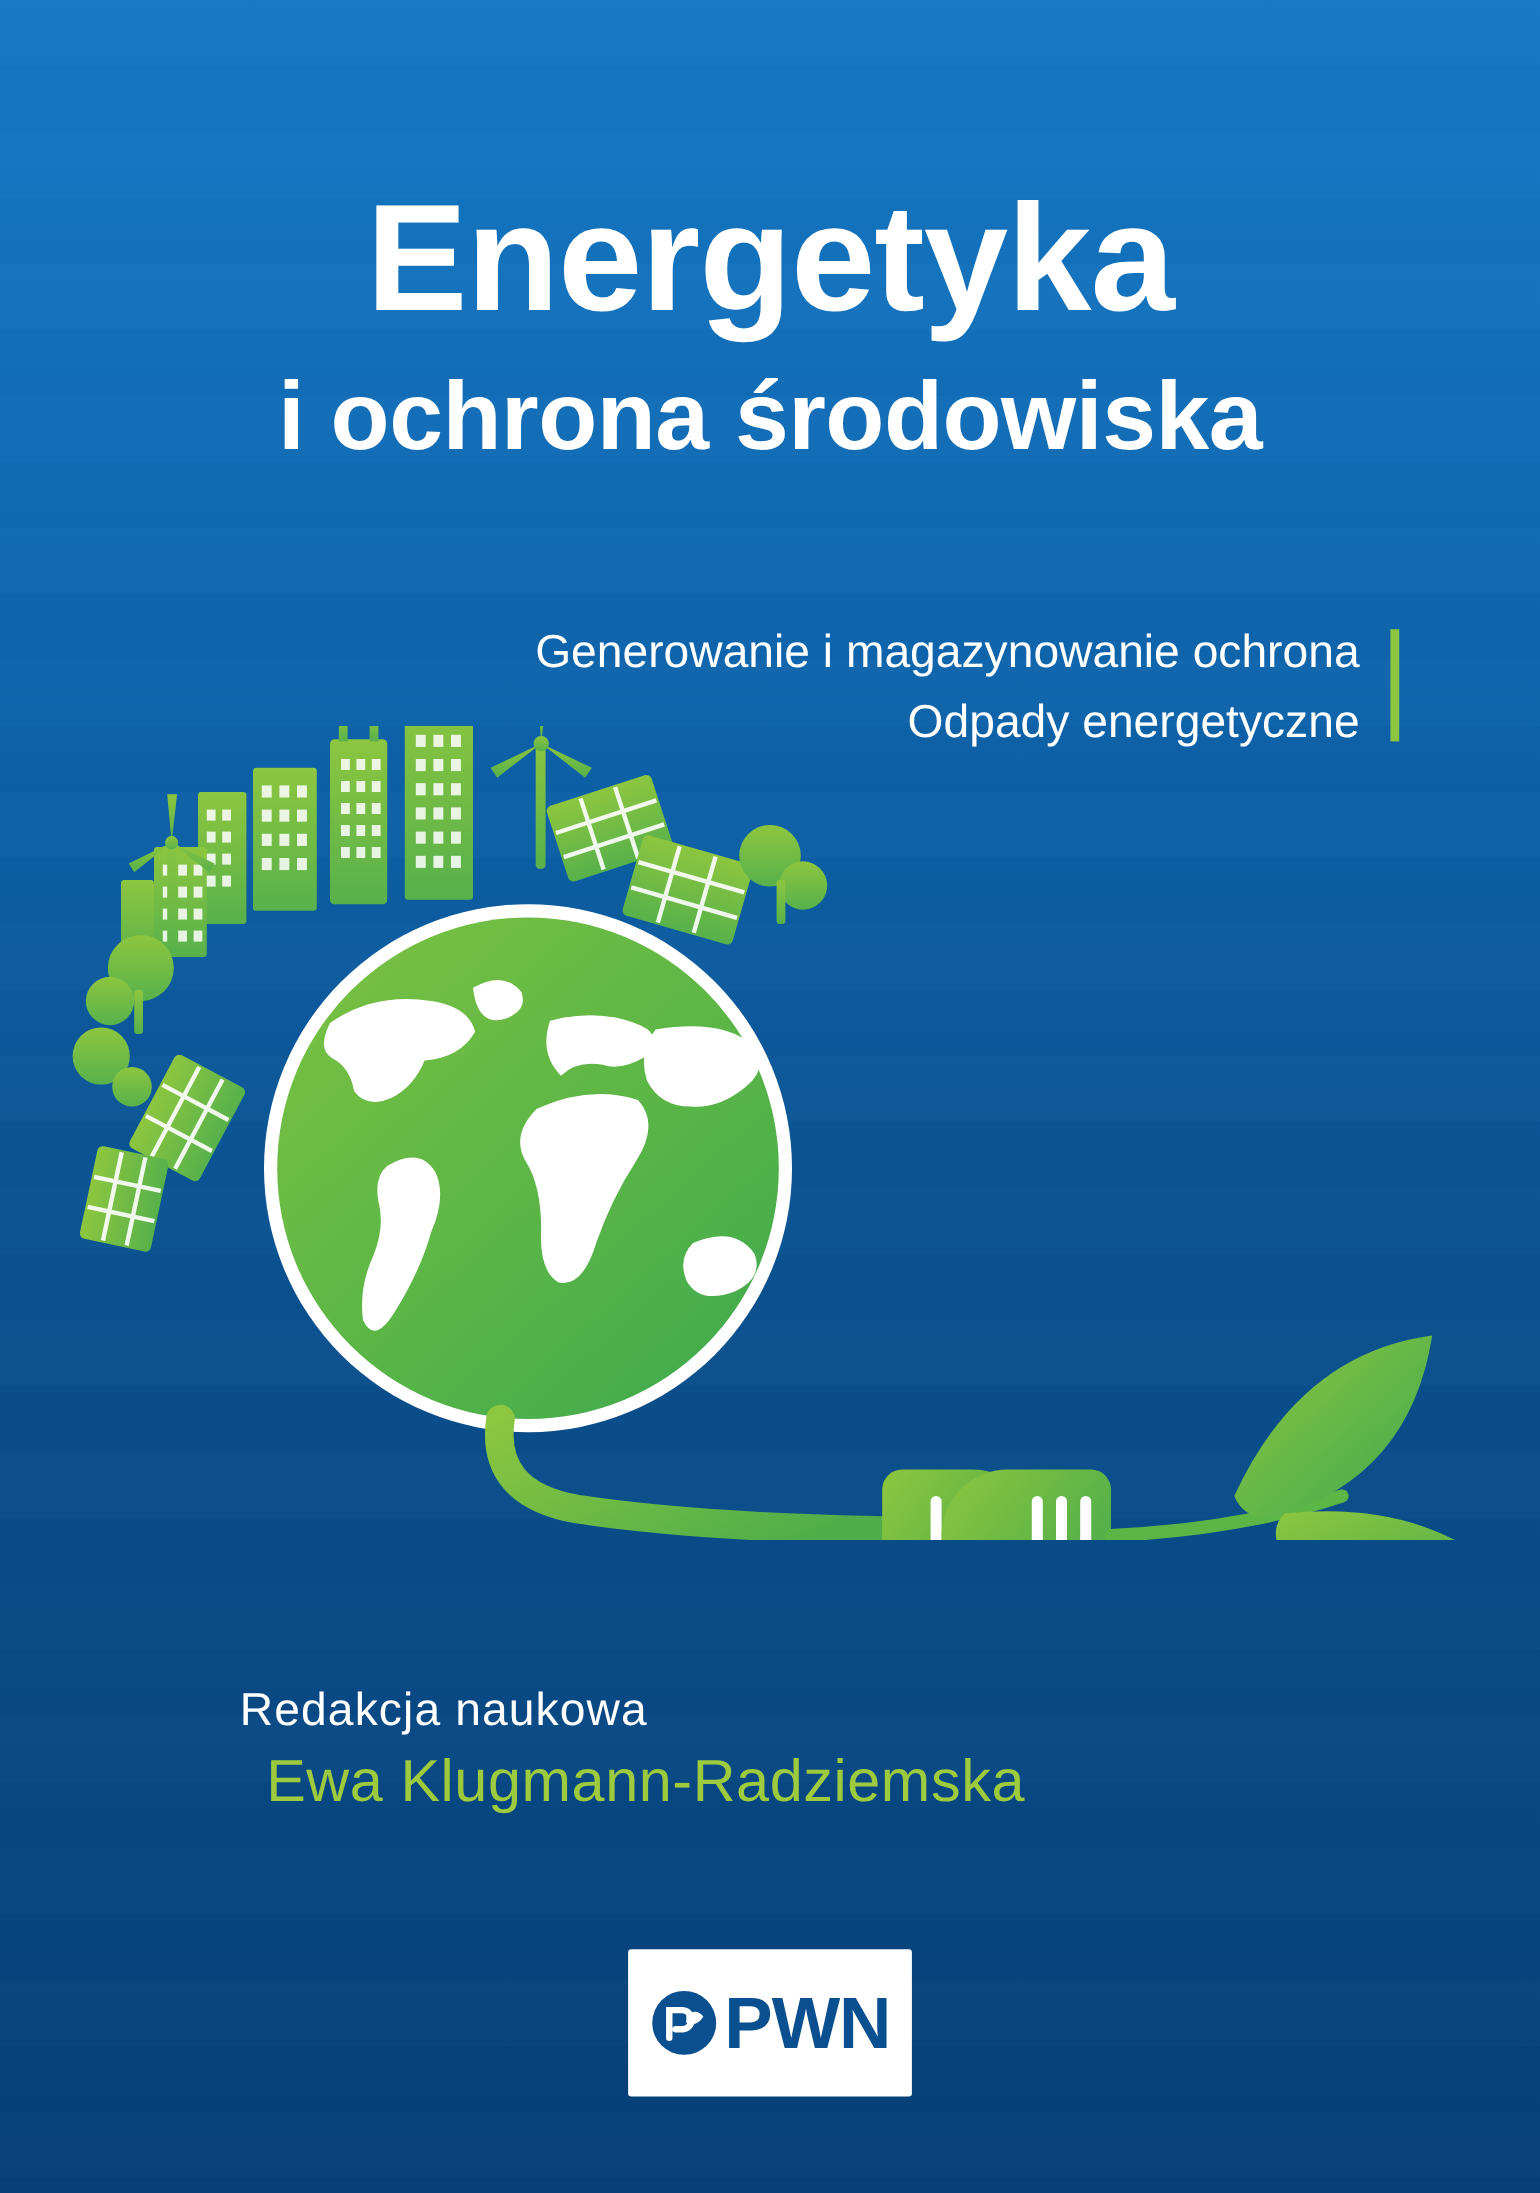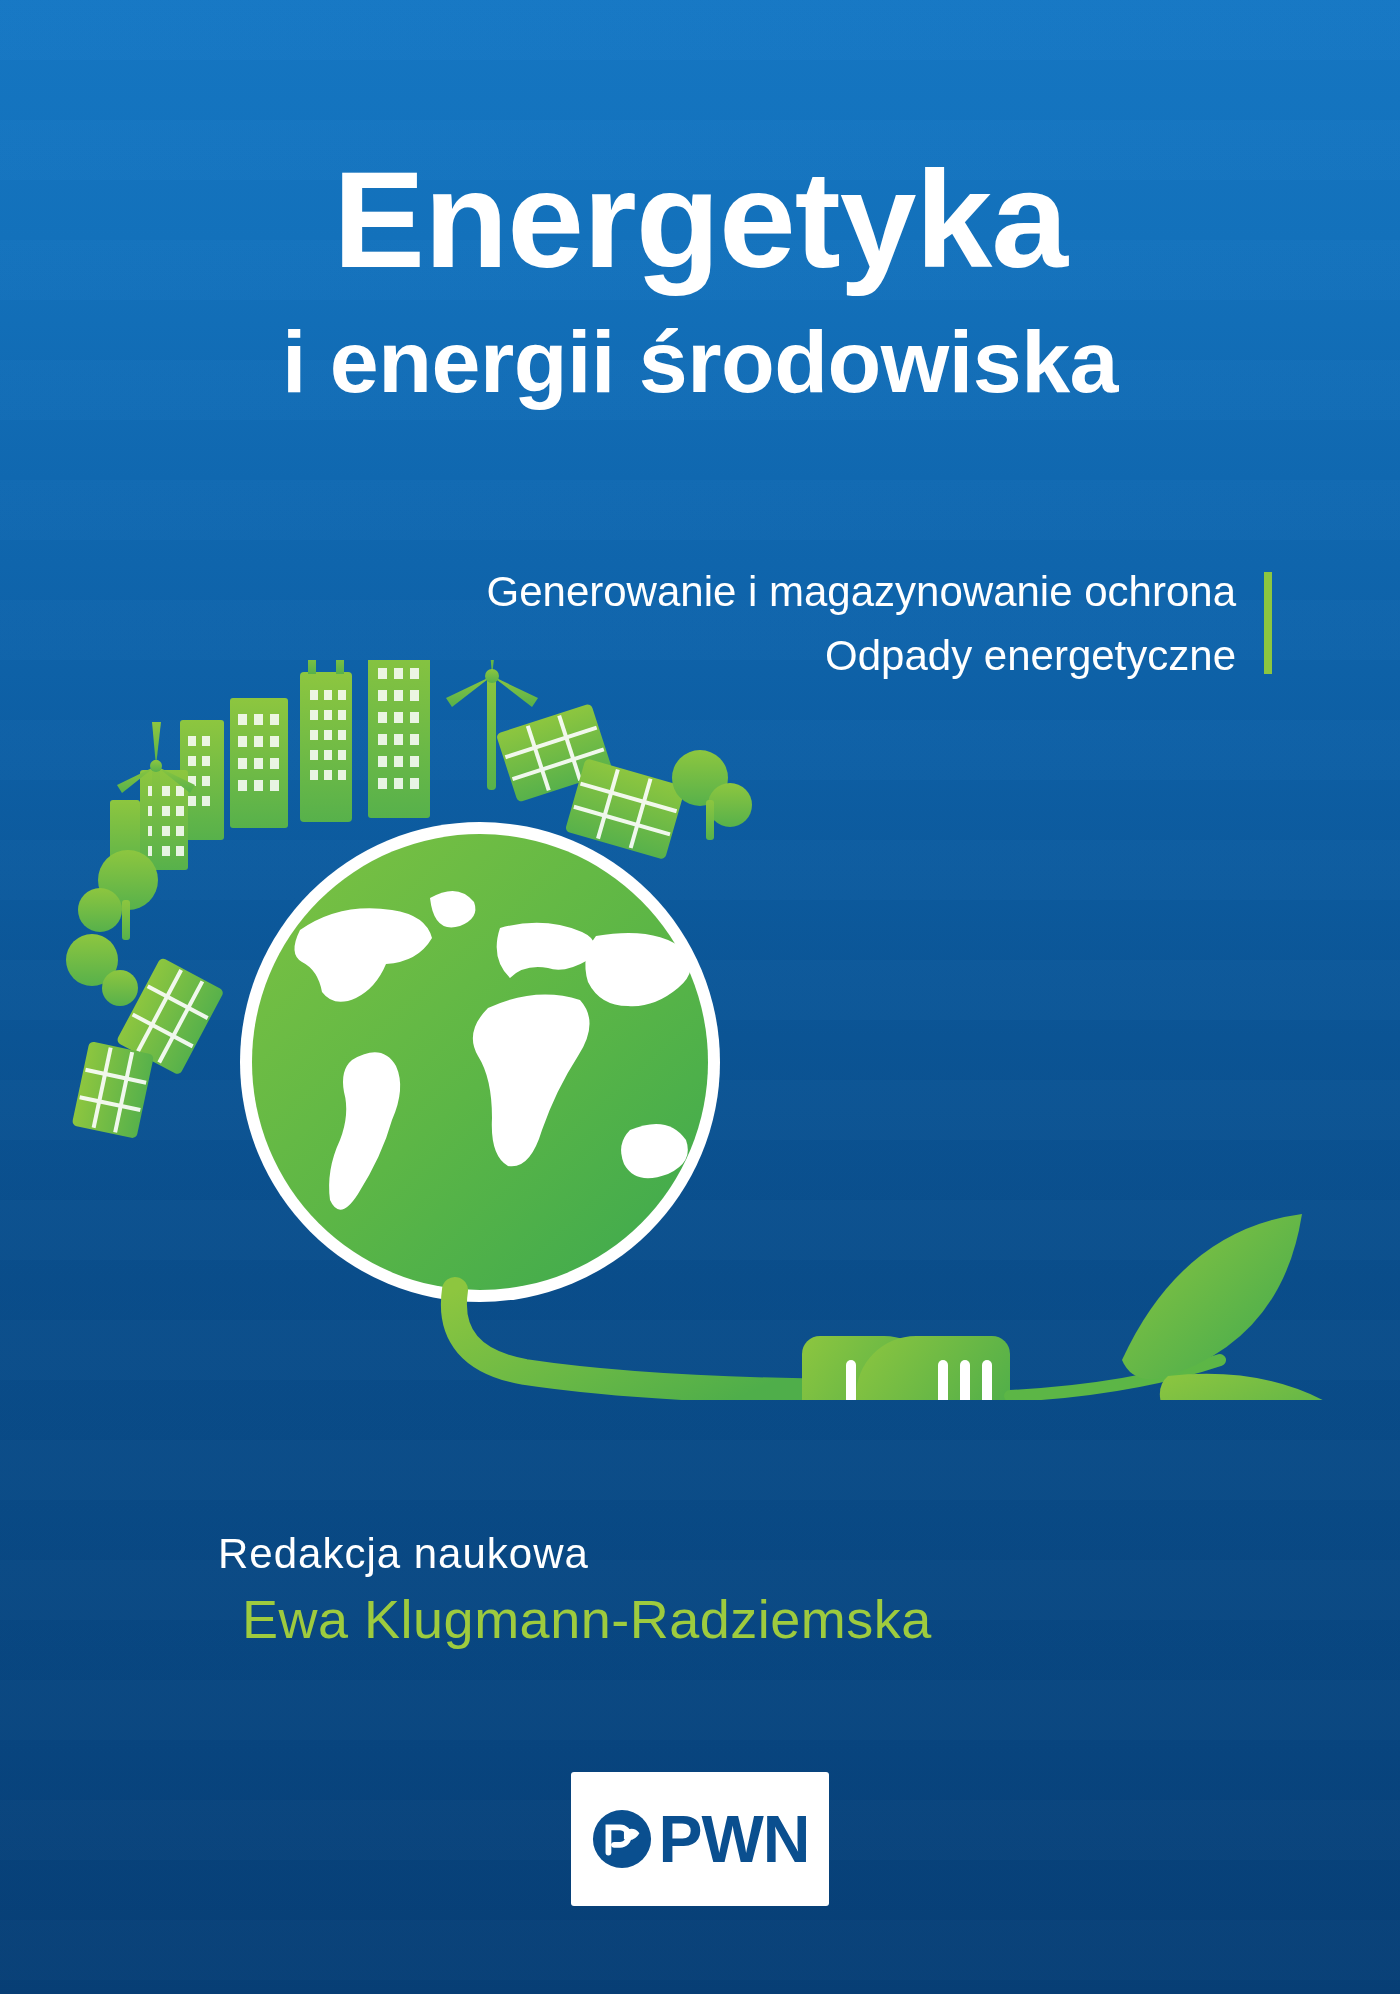--- a/index.html
+++ b/index.html
@@ -45,21 +45,21 @@
     right: 0;
     text-align: center;
     z-index: 5;
   }
   .title-main {
     color: #ffffff;
     font-size: 138px;
     line-height: 1.0;
     font-weight: 700;
     letter-spacing: -1px;
-    margin: 0;
+    margin: 16px;
   }
   .title-sub {
     color: #ffffff;
     font-size: 88px;
     line-height: 1.1;
     font-weight: 600;
     margin: 26px 0 0 0;
     letter-spacing: -0.5px;
   }
 
@@ -144,21 +144,21 @@
     line-height: 1;
   }
 </style>
 </head>
 <body>
 
 <div class="cover">
 
   <div class="title-block">
     <h1 class="title-main">Energetyka</h1>
-    <h2 class="title-sub">i energii środowiska</h2>
+    <h2 class="title-sub">i ochrona środowiska</h2>
   </div>
 
   <div class="subtitles">
     <div class="bar"></div>
     <div class="line">Generowanie i magazynowanie ochrona</div>
     <div class="line">Odpady energetyczne</div>
   </div>
 
   <svg class="art" viewBox="0 0 1400 740">
     <defs>

